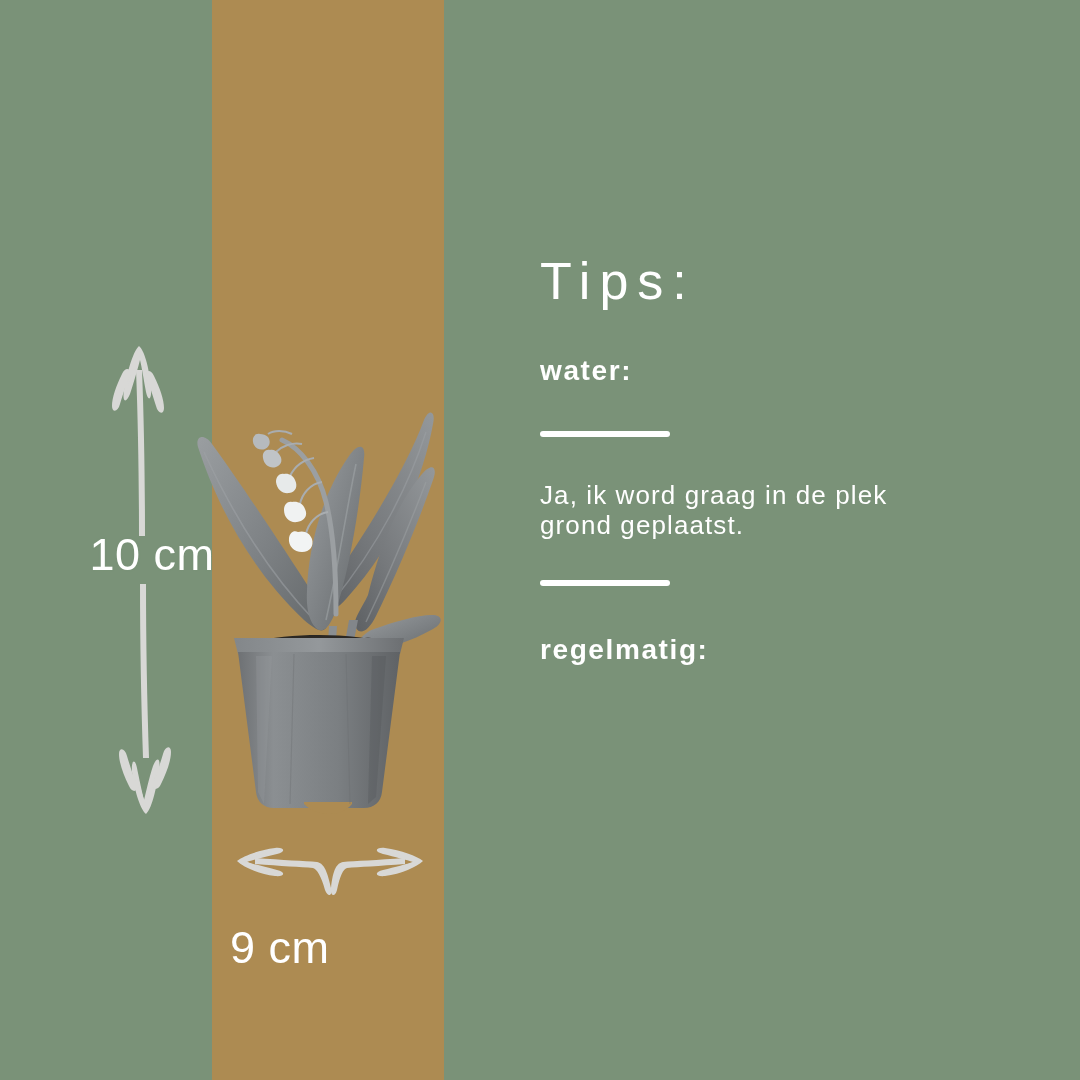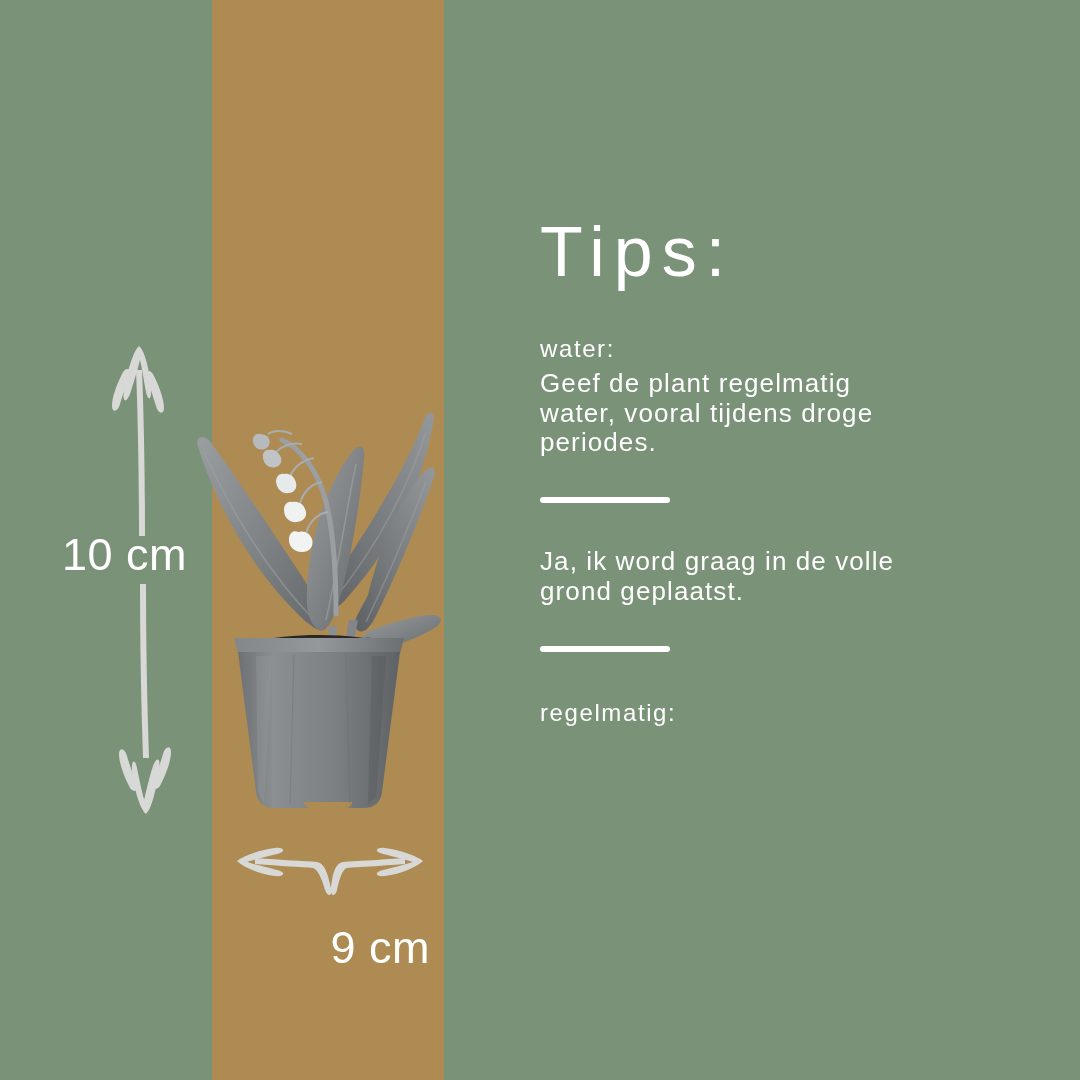--- a/index.html
+++ b/index.html
@@ -17,54 +17,56 @@
   .band-tan {
     position:absolute; left:212px; top:0; width:232px; height:1080px;
     background:#ad8b52;
   }
 
   
   .measure-v { position:absolute; left:82px; top:340px; width:120px; height:480px; }
   .measure-v svg { display:block; width:120px; height:480px; }
   .measure-v-label {
     position:absolute; left:-20px; top:192px; width:180px;
+    text-align:center;
     color:#ffffff; font-size:45px; font-weight:300;
     letter-spacing:0.5px; line-height:1;
     text-shadow:0 0 2px rgba(122,146,120,0.9);
   }
 
   
   .measure-h { position:absolute; left:235px; top:840px; width:190px; height:70px; }
   .measure-h svg { display:block; width:190px; height:70px; }
   .measure-h-label {
     position:absolute; left:230px; top:925px; width:200px;
-    text-align:right;
+    text-align:left;
     color:#ffffff; font-size:45px; font-weight:300; line-height:1;
     letter-spacing:0.5px;
   }
 
   
   .plant { position:absolute; left:186px; top:352px; width:266px; height:462px; }
   .plant svg { display:block; width:266px; height:462px; }
 
   
   .tips { position:absolute; left:540px; top:216px; width:470px; }
   .tips-title {
     color:#ffffff;
-    font-size:70px;
+    font-size:52px;
     font-weight:300;
     letter-spacing:9px;
     line-height:1.05;
     margin-bottom:42px;
+    margin-top:38px;
   }
   .tip-block { margin-bottom:0; }
   .tip-label {
     color:#ffffff;
-    font-size:24px;
-    font-weight:400;
+    font-size:28px;
+    font-weight:700;
     letter-spacing:1.6px;
     line-height:1.45;
     margin-bottom:3px;
   }
   .tip-body {
     color:#ffffff;
     font-size:26px;
     font-weight:300;
     letter-spacing:1.1px;
     line-height:1.13;
@@ -224,29 +226,26 @@
     </svg>
   </div>
   <div class="measure-h-label">9 cm</div>
 
   <div class="tips">
 
     <div class="tips-title">Tips:</div>
 
     <div class="tip-block">
       <div class="tip-label">water:</div>
-      <div class="tip-body">Geef de plant regelmatig
-water, vooral tijdens droge
-periodes.</div>
     </div>
 
     <div class="tip-divider"></div>
 
     <div class="tip-block">
-      <div class="tip-body">Ja, ik word graag in de volle
+      <div class="tip-body">Ja, ik word graag in de plek
 grond geplaatst.</div>
     </div>
 
     <div class="tip-divider d2"></div>
 
     <div class="tip-block">
       <div class="tip-label">regelmatig:</div>
     </div>
 
   </div>

